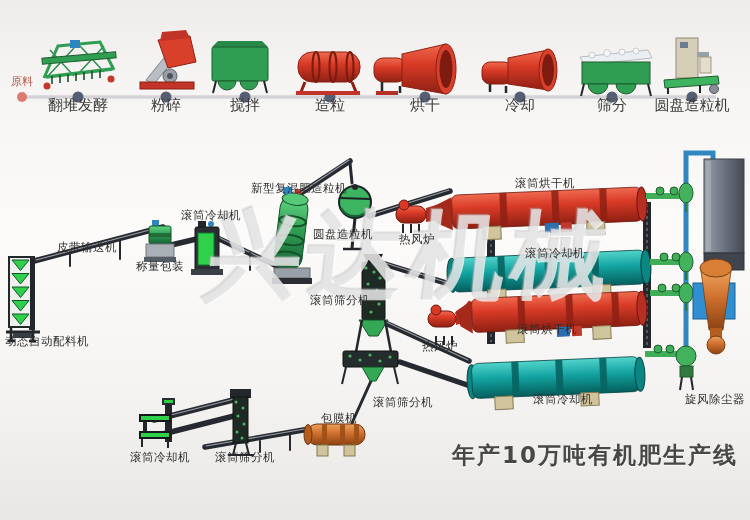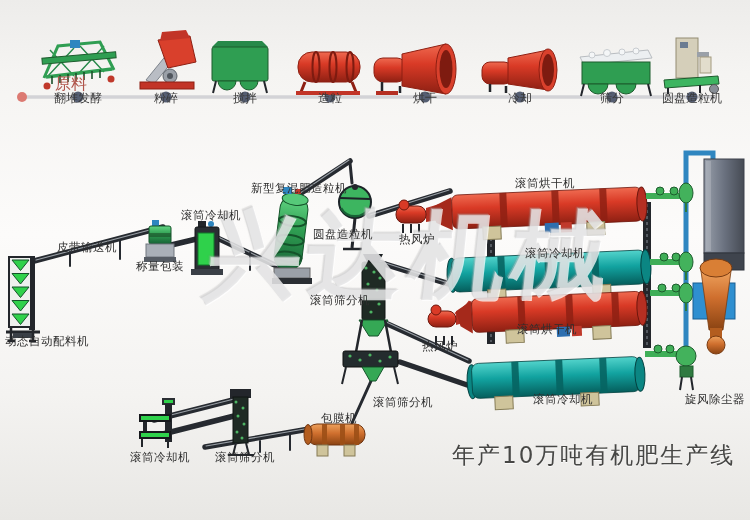--- a/index.html
+++ b/index.html
@@ -7,34 +7,34 @@
     width:750px; height:520px; position:relative; overflow:hidden;
     font-family:"DejaVu Sans","Liberation Sans",sans-serif;
     background:linear-gradient(180deg,#edecea 0%,#f5f4f2 14%,#fcfbfa 45%,#f4f3f1 76%,#e8e7e4 100%);
   }
   #scene { position:absolute; left:0; top:0; z-index:2; }
   .lbl {
     position:absolute; font-size:11.5px; color:#2e2e2e; white-space:nowrap;
     z-index:4; letter-spacing:0.5px;text-align:center;
   }
   .step-lbl {
-    position:absolute; top:90px; width:90px; text-align:center;
-    font-size:12px; color:#3a3a3a; z-index:4;
+    position:absolute; top:96px; width:90px; text-align:center;
+    font-size:15px; color:#3a3a3a; z-index:4;
   }
-  #source-lbl { position:absolute; left:11px; top:74px; font-size:16px; color:#b0544a; z-index:4;margin-left:44px; }
+  #source-lbl { position:absolute; left:11px; top:74px; font-size:11px; color:#b0544a; z-index:4; }
   #watermark {
     position:absolute; left:205px; top:192px; z-index:3;
     font-size:96px; font-weight:bold; letter-spacing:6px;
     color:rgba(205,205,208,0.42); transform:skewX(-6deg);
     text-shadow:1px 1px 0 rgba(255,255,255,0.75), -1px -1px 1px rgba(150,150,150,0.25);
     white-space:nowrap; pointer-events:none;
   }
   #main-title {
     position:absolute; left:452px; top:440px; z-index:4;
-    font-size:23px; font-weight:normal; color:#474745; letter-spacing:2px;
+    font-size:23px; font-weight:bold; color:#474745; letter-spacing:2px;
     text-shadow:0 1px 0 rgba(255,255,255,0.8); white-space:nowrap;
   }
 </style>
 </head>
 <body>
 
 <div id="watermark">兴达机械</div>
 
 <svg id="scene" width="750" height="520" viewBox="0 0 750 520" xmlns="http://www.w3.org/2000/svg">
   <defs>

